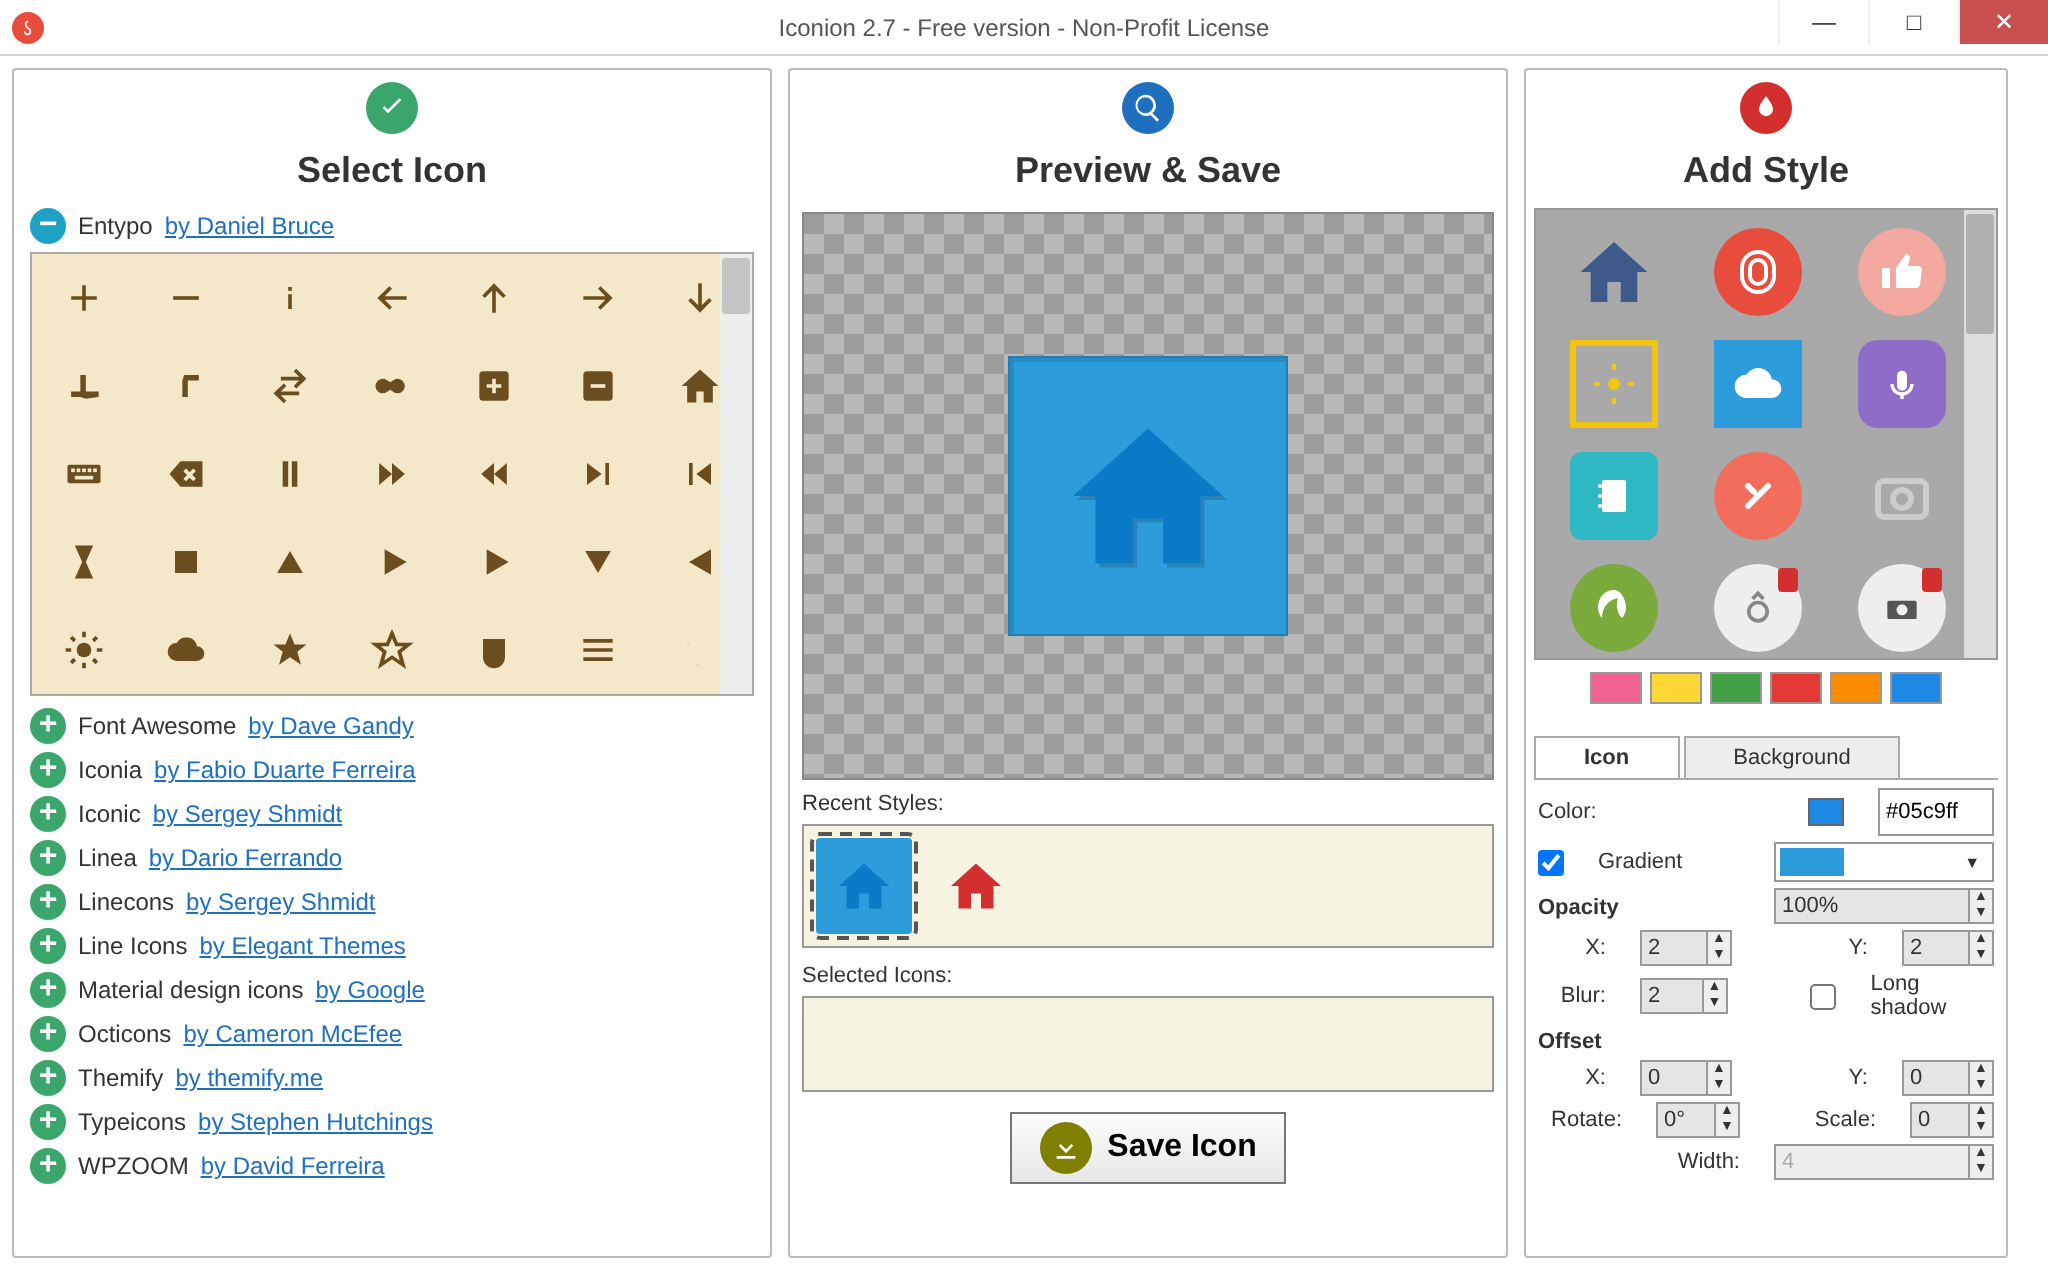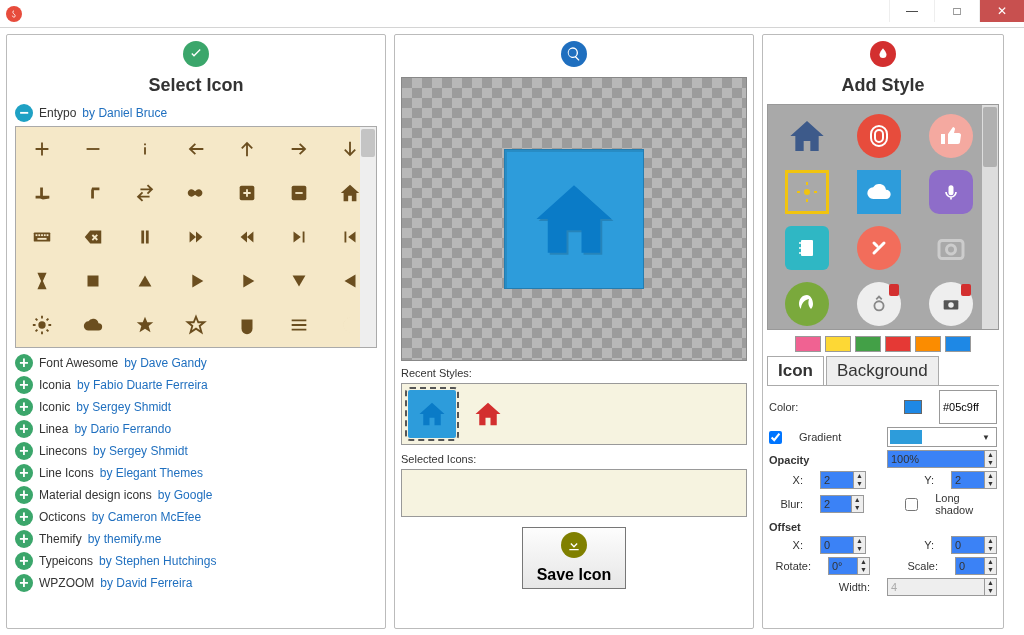--- a/index.html
+++ b/index.html
@@ -19,81 +19,82 @@
 
 .section-header { display: flex; align-items: center; justify-content: center; padding: 6px 0; gap: 8px; flex-direction: column; }
 .section-header .hicon { width: 26px; height: 26px; border-radius: 50%; display: flex; align-items: center; justify-content: center; }
 .section-header .hlabel { font-weight: bold; font-size: 18px; }
 
 .iconset-header, .iconset-row { display: flex; align-items: center; gap: 6px; padding: 2px 8px; font-size: 12px; }
 .iconset-header .toggle, .iconset-row .toggle { width: 18px; height: 18px; border-radius: 50%; color: #fff; display: flex; align-items: center; justify-content: center; font-weight: bold; font-size: 16px; }
 .toggle.minus { background: #1fa1c4; }
 .toggle.plus { background: #3ba66b; }
 .setname { color: #333; }
-.setauthor { color: #1f6fbf; cursor: pointer; }
+.setauthor { color: #1f6fbf; text-decoration: underline; cursor: pointer; }
 
 .iconbank { background: #f5e8c8; border: 1px solid #aaa; margin: 2px 8px 4px 8px; height: 222px; overflow: hidden; position: relative; }
 .iconbank .scrollbar { position: absolute; right: 0; top: 0; bottom: 0; width: 16px; background: #eee; }
 .iconbank .thumb { position: absolute; right: 1px; top: 2px; width: 14px; height: 28px; background: #c4c4c4; border-radius: 2px; }
 .iconrow { display: flex; }
 .iconcell { width: 51.5px; height: 44px; display: flex; align-items: center; justify-content: center; color: #6b4e1f; font-size: 22px; }
 .iconcell svg { width: 22px; height: 22px; fill: #6b4e1f; }
 
 .preview-area { margin: 4px 6px; flex: 0 0 284px; background-image: repeating-conic-gradient(#b8b8b8 0% 25%, #9c9c9c 0% 50%); background-size: 20px 20px; border: 1px solid #888; display: flex; align-items: center; justify-content: center; }
 .preview-tile { width: 140px; height: 140px; background: #2d9cdb; border: 1px solid rgba(0,0,0,0.2); display: flex; align-items: center; justify-content: center; box-shadow: inset 2px 2px 0 rgba(0,0,0,0.1); }
 .preview-tile svg { width: 90px; height: 90px; fill: #0a7bc7; filter: drop-shadow(2px 2px 0 rgba(0,0,0,0.15)); }
 
 .subsection-label { font-weight: normal; font-size: 11px; padding: 2px 6px; }
 .recent-box, .selected-box { margin: 2px 6px 6px 6px; border: 1px solid #999; background: #f6f3e0; padding: 6px; display: flex; gap: 8px; min-height: 48px; }
 .recent-item { width: 48px; height: 48px; display: flex; align-items: center; justify-content: center; border-radius: 2px; }
 .recent-item.sel { outline: 2px dashed #555; outline-offset: 1px; }
 .recent-item svg { width: 30px; height: 30px; }
 
 .save-row { display: flex; justify-content: center; padding: 4px 0 6px 0; }
-.save-btn { border: 1px solid #777; background: linear-gradient(#fdfdfd,#e6e6e6); padding: 4px 14px; display: flex; align-items: center; gap: 8px; font-size: 16px; font-weight: bold; cursor: pointer; flex-direction: column; }
+.save-btn { border: 1px solid #777; background: linear-gradient(#fdfdfd,#e6e6e6); padding: 4px 14px; display: flex; align-items: center; gap: 8px; font-size: 16px; font-weight: bold; cursor: pointer; }
 .save-btn .circ { width: 26px; height: 26px; border-radius: 50%; background: #808000; display: flex; align-items: center; justify-content: center; }
 
 .style-grid-wrap { position: relative; margin: 2px 4px; border: 1px solid #999; background: #a9a9a9; height: 226px; overflow: hidden; }
 .style-grid { display: grid; grid-template-columns: repeat(3, 66px); gap: 6px; padding: 6px; }
 .style-tile { width: 66px; height: 50px; display: flex; align-items: center; justify-content: center; background: transparent; }
 .sgs { position: absolute; right: 0; top: 0; bottom: 0; width: 16px; background: #ddd; }
 .sgs .thumb { position: absolute; right: 1px; top: 2px; width: 14px; height: 60px; background: #b0b0b0; border-radius: 2px; }
 
 .swatches { display: flex; gap: 4px; justify-content: center; padding: 4px 2px; }
 .swatch { width: 26px; height: 16px; border: 1px solid #999; cursor: pointer; }
 
 .tabs { display: flex; margin: 0 4px; border-bottom: 1px solid #aaa; }
-.tab { padding: 4px 10px; font-size: 17px; border: 1px solid #aaa; border-bottom: none; background: #eee; cursor: pointer; margin-right: 2px; }
+.tab { padding: 4px 24px; font-size: 11px; border: 1px solid #aaa; border-bottom: none; background: #eee; cursor: pointer; margin-right: 2px; margin-top: 12px; }
 .tab.active { background: #fff; font-weight: bold; }
 
 .form { padding: 4px 6px; font-size: 11px; display: flex; flex-direction: column; gap: 3px; overflow: hidden; }
 .frow { display: flex; align-items: center; gap: 17px; }
 .frow label { flex: 0 0 54px; }
 .frow .lab-r { flex: 0 0 34px; text-align: right; }
 .colorbox { width: 18px; height: 14px; border: 1px solid #666; }
-.txt { border: 1px solid #999; padding: 1px 3px; font-size: 11px; height: 34px; }
+.txt { border: 1px solid #999; padding: 1px 3px; font-size: 11px; height: 24px; }
 .txt.w60 { width: 58px; }
-.spin { border: 1px solid #999; width: 46px; height: 18px; display: inline-flex; align-items: center; padding-left: 3px; position: relative; background: #3b82f6; }
+.spin { border: 1px solid #999; width: 46px; height: 18px; display: inline-flex; align-items: center; padding-left: 3px; position: relative; background: #e5e5e5; }
 .spin .arrows { position: absolute; right: 0; top: 0; bottom: 0; width: 12px; display: flex; flex-direction: column; }
 .spin .arrows span { flex: 1; font-size: 7px; text-align: center; border-left: 1px solid #999; background: #eee; line-height: 8px; }
 .chk { width: 13px; height: 13px; }
 .dropdown { border: 1px solid #999; height: 20px; flex: 1; background: #fff; display: flex; align-items: center; justify-content: space-between; padding: 0 2px 0 0; }
 .dropdown .dc { width: 32px; height: 14px; margin-left: 2px; }
 .dropdown .dd-arr { font-size: 8px; padding: 0 4px; }
 .sect-lbl { font-weight: bold; margin-top: 2px; }
 </style>
 </head>
 <body>
 
 <div class="titlebar">
   <div class="appicon">
     <svg viewBox="0 0 10 10" width="8" height="8">
         <path d="M5 1 C3 1 3 4 5 5 C7 6 7 9 5 9 C3 9 3 7 3 7" stroke="#fff" stroke-width="1" fill="none"></path>
       </svg>
   </div>
+  <div class="title">Iconion 2.7 - Free version - Non-Profit License</div>
   <div class="winbtns">
     <div class="winbtn">—</div>
     <div class="winbtn">□</div>
     <div class="winbtn close">✕</div>
   </div>
 </div>
 
 <div class="app">
 
   <div class="panel panel-left">
@@ -378,20 +379,21 @@
       </div>
   </div>
 
   <div class="panel panel-mid">
     <div class="section-header">
       <div class="hicon" style="background:#1f6fbf">
         <svg viewBox="0 0 24 24" width="16" height="16" fill="#fff">
             <path d="M10 2a8 8 0 015.3 13.9l5 5-1.4 1.4-5-5A8 8 0 1110 2zm0 2a6 6 0 100 12 6 6 0 000-12z"></path>
           </svg>
       </div>
+      <div class="hlabel">Preview &amp; Save</div>
     </div>
 
     <div class="preview-area">
       <div class="preview-tile">
         <svg viewBox="0 0 24 24">
             <path d="M12 3l10 9h-3v9h-5v-6h-4v6H5v-9H2z"></path>
           </svg>
       </div>
     </div>
 

